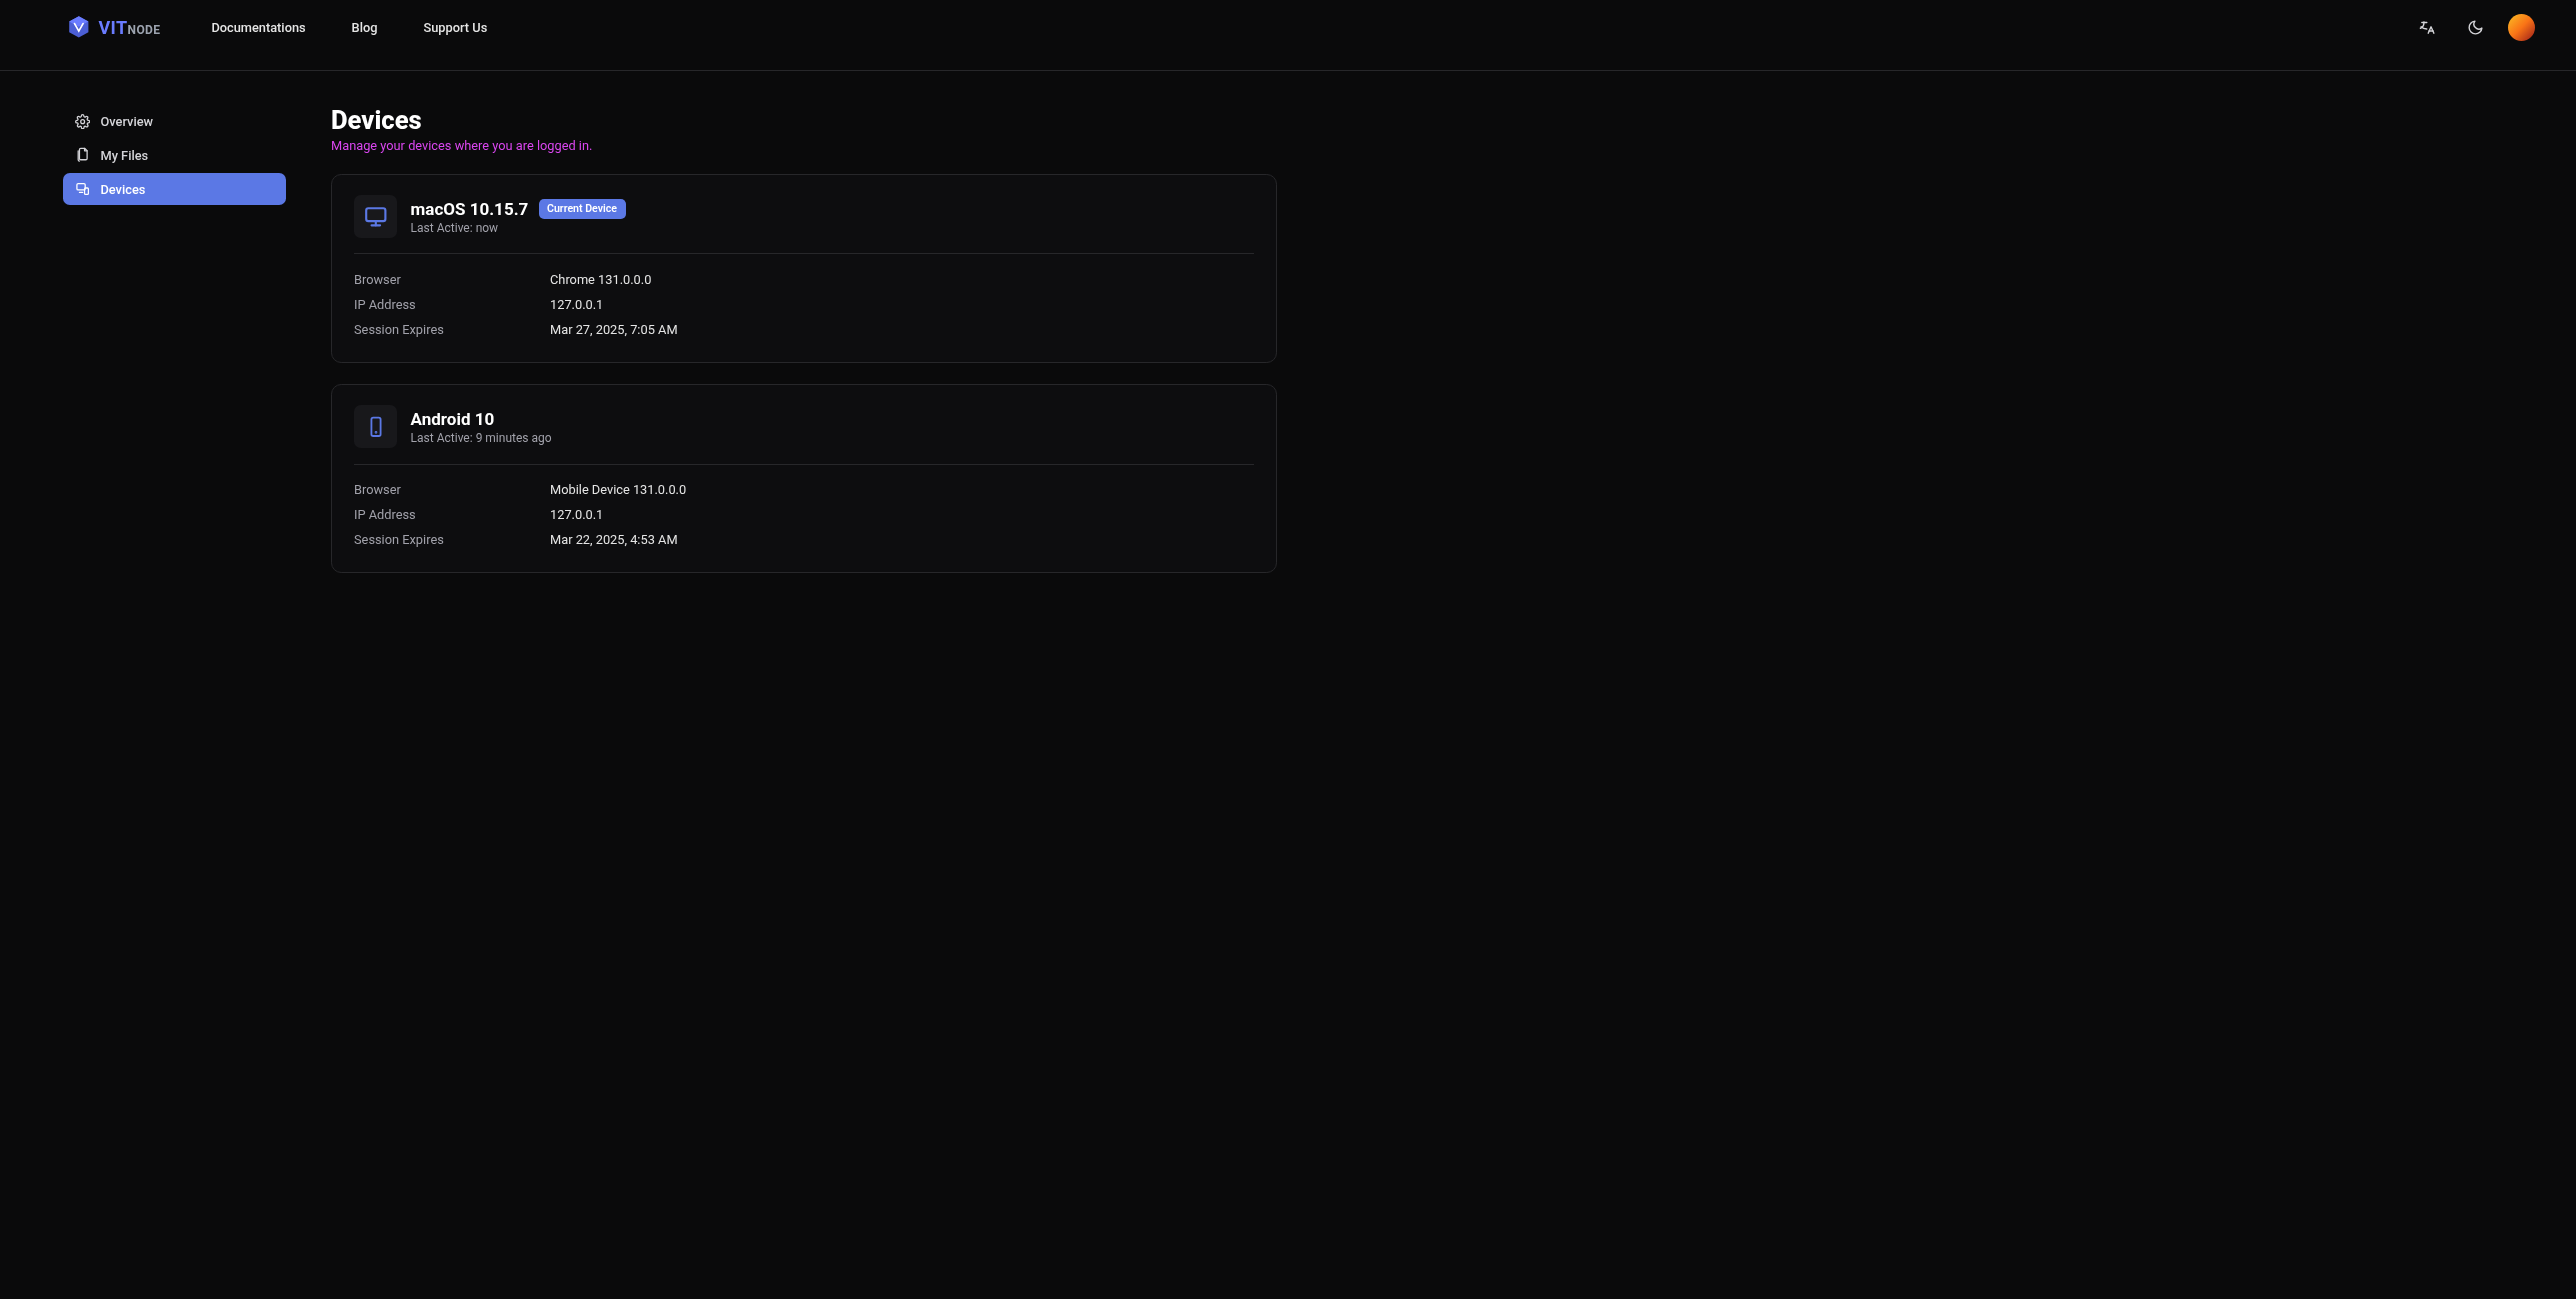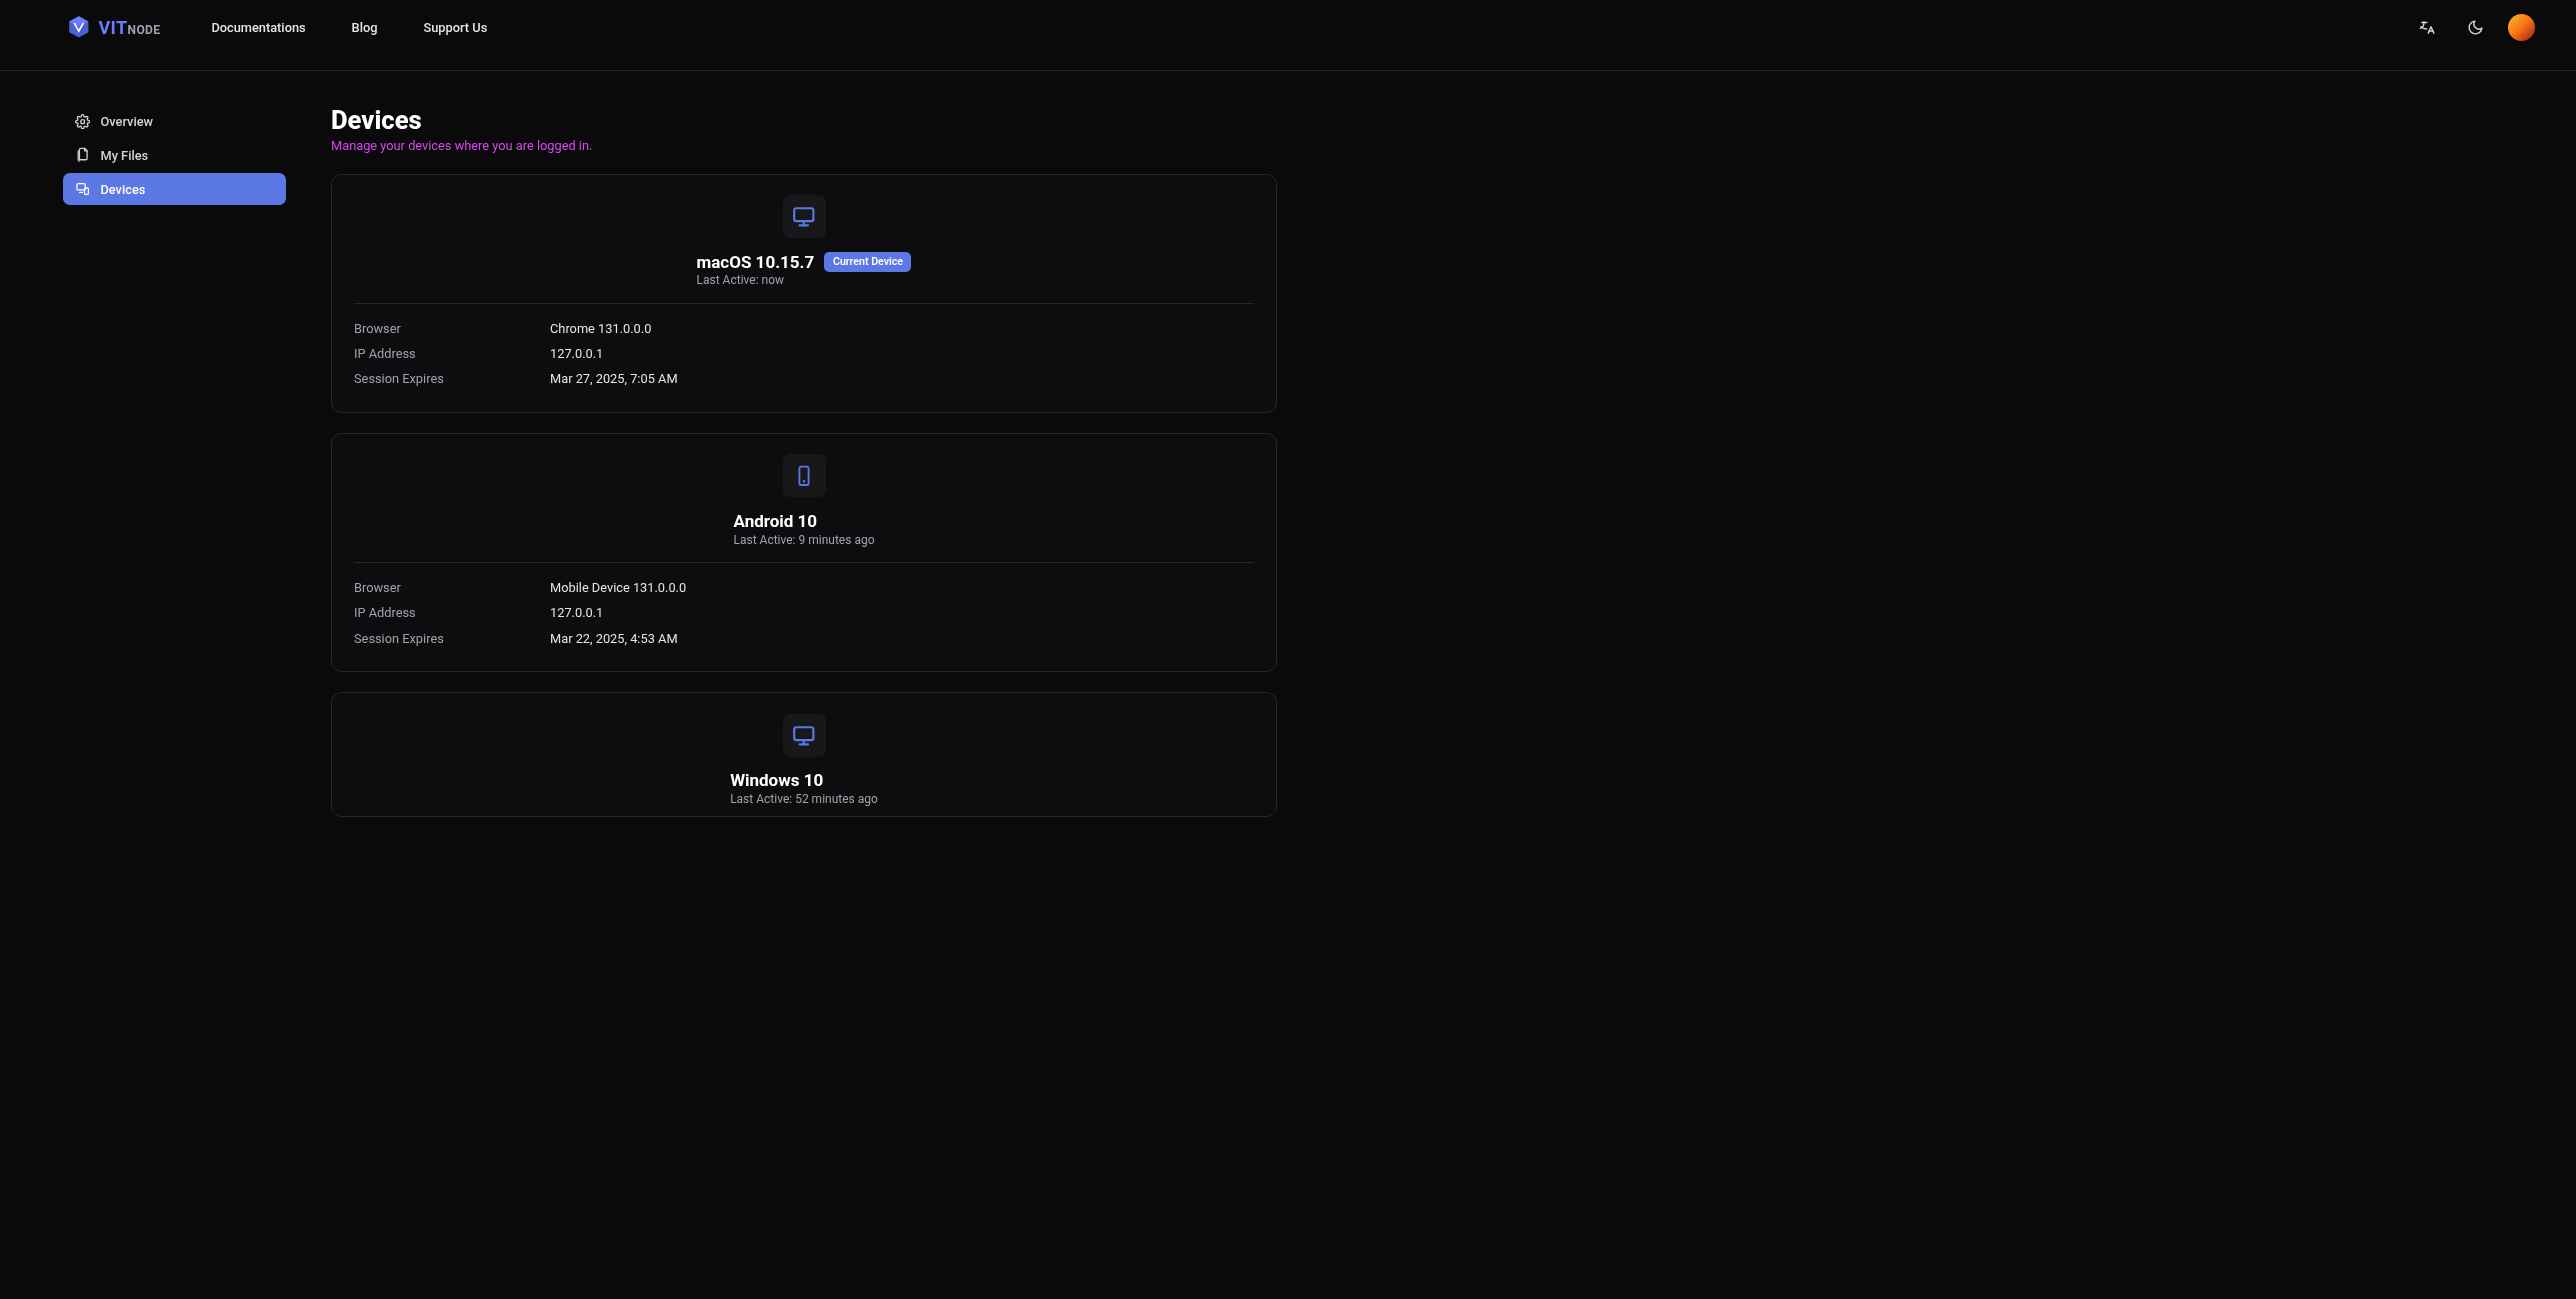--- a/index.html
+++ b/index.html
@@ -130,21 +130,20 @@
   border-radius: 10.2px;
   padding: 20.4px 22px;
   margin-bottom: 20.4px;
   background: #0d0d0f;
 }
 .card-head {
   display: flex;
   align-items: center;
   gap: 13.6px;
   padding-bottom: 15.3px;
-  flex-direction: column;
 }
 .device-icon-box {
   width: 43px;
   height: 43px;
   border-radius: 6.8px;
   background: #18181b;
   display: flex;
   align-items: center;
   justify-content: center;
   color: #5b78e5;
@@ -327,35 +326,16 @@
           <div class="detail-label">IP Address</div>
           <div class="detail-value">127.0.0.1</div>
         </div>
         <div class="detail-row">
           <div class="detail-label">Session Expires</div>
           <div class="detail-value">Mar 22, 2025, 4:53 AM</div>
         </div>
       </div>
     </div>
 
-    <div class="card" style="padding-bottom:5.1px;">
-      <div class="card-head" style="padding-bottom:5.1px;">
-        <div class="device-icon-box">
-          <svg width="25.6" height="25.6" viewBox="0 0 24 24" fill="none" stroke="currentColor" stroke-width="2" stroke-linecap="round" stroke-linejoin="round">
-            <rect x="3" y="4" width="18" height="12" rx="2"></rect>
-            <path d="M8 20h8"></path>
-              <path d="M12 16v4"></path>
-          </svg>
-        </div>
-        <div>
-          <div class="device-title-row">
-            <span class="device-title">Windows 10</span>
-          </div>
-          <div class="last-active">
-            <span>Last Active: </span><span>52 minutes ago</span>
-          </div>
-        </div>
-      </div>
-    </div>
 
   </div>
 </div>
 
 
 </body></html>

